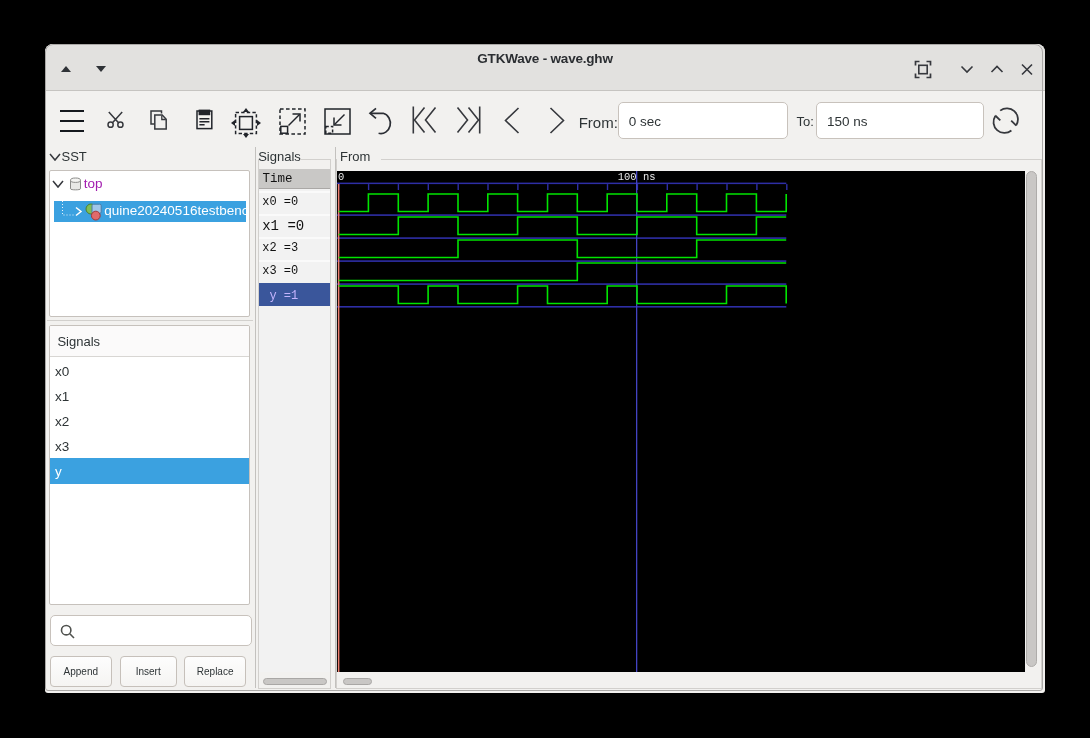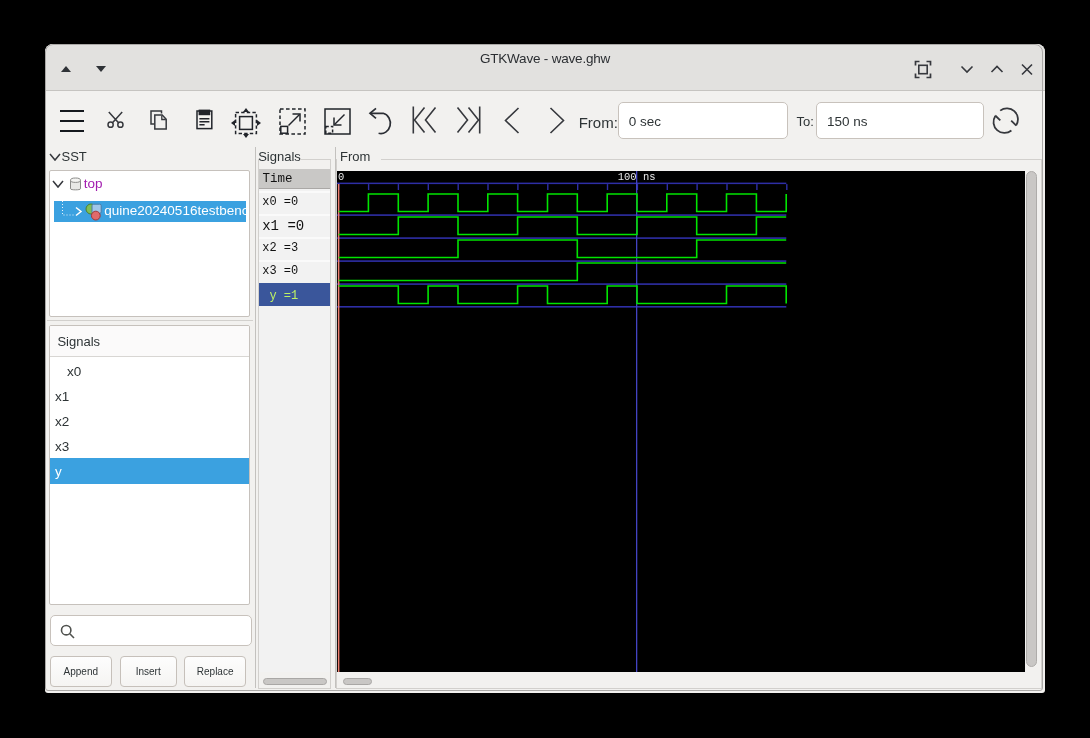--- a/index.html
+++ b/index.html
@@ -2,21 +2,21 @@
 <html><head><meta charset="utf-8">
 <style>
 * { margin:0; padding:0; box-sizing:border-box; }
 html,body { width:1090px; height:738px; background:#000; font-family:"Liberation Sans", sans-serif; }
 #win { position:absolute; left:45px; top:44px; width:1000px; height:649px;
   background:#f2f1ef; border-radius:8px 8px 3px 3px; overflow:hidden; }
 .abs { position:absolute; }
 #titlebar { position:absolute; left:0; top:0; width:100%; height:46.5px; background:#e2e1df; border-bottom:1px solid #c6c4c1; }
 .tri-up { position:absolute; width:0; height:0; border-left:5.5px solid transparent; border-right:5.5px solid transparent; border-bottom:6.5px solid #2f3237; }
 .tri-dn { position:absolute; width:0; height:0; border-left:5.5px solid transparent; border-right:5.5px solid transparent; border-top:6.5px solid #2f3237; }
-#title { position:absolute; left:0; right:0; top:7px; text-align:center; font-size:13.5px; font-weight:normal; letter-spacing:-0.2px; color:#2b2e32; }
+#title { position:absolute; left:0; right:0; top:7px; text-align:center; font-size:13.5px; font-weight:bold; letter-spacing:-0.2px; color:#2b2e32; }
 #subtitle { position:absolute; left:0; right:0; top:26.5px; text-align:center; font-size:11.5px; letter-spacing:-0.1px; color:#919191; }
 .panelbox { position:absolute; background:#fff; border:1px solid #c6c1bc; border-radius:2px; }
 .btn { position:absolute; height:30.9px; background:linear-gradient(#fdfdfd,#f5f4f2); border:1px solid #c6c0ba; border-radius:4px;
   font-size:10px; color:#2e3436; text-align:center; line-height:29px; }
 .mono { font-family:"Liberation Mono", monospace; }
 .frameline { position:absolute; background:#d2d0cd; }
 .entry { position:absolute; background:#fff; border:1px solid #c8c2bc; border-radius:5px; }
 </style></head>
 <body>
 <div id="win">
@@ -173,21 +173,21 @@
       <div class="abs" style="left:50px;top:2.5px;font-size:13.5px;color:#fff;white-space:nowrap;">quine20240516testbench</div>
     </div>
   </div>
 
   <div class="frameline" style="left:2px;top:275.8px;width:206px;height:1px;"></div>
 
   <div class="panelbox" style="left:3.9px;top:281.2px;width:201.2px;height:279.6px;overflow:hidden;">
     <div class="abs" style="left:0;top:0;right:0;height:31.3px;background:#fbfafa;border-bottom:1px solid #d8d6d3;">
       <div class="abs" style="left:7.5px;top:8px;font-size:13px;color:#2e3436;">Signals</div>
     </div>
-    <div class="abs" style="left:5px;top:37.6px;font-size:13.5px;color:#2e3436;margin-left:12px;">x0</div>
+    <div class="abs" style="left:5px;top:37.6px;font-size:13.5px;color:#2e3436;">x0</div>
     <div class="abs" style="left:5px;top:62.7px;font-size:13.5px;color:#2e3436;">x1</div>
     <div class="abs" style="left:5px;top:87.8px;font-size:13.5px;color:#2e3436;">x2</div>
     <div class="abs" style="left:5px;top:112.9px;font-size:13.5px;color:#2e3436;">x3</div>
     <div class="abs" style="left:0;top:132.3px;right:0;height:25.1px;background:#3ba1e0;">
       <div class="abs" style="left:5px;top:5.5px;font-size:13.5px;color:#fff;">y</div>
     </div>
   </div>
 
   <div class="entry" style="left:4.9px;top:571.2px;width:202.6px;height:31px;">
     <svg class="abs" style="left:9px;top:7.5px" width="16" height="16" viewBox="0 0 16 16">
@@ -215,21 +215,21 @@
     </div>
     <div class="abs" style="left:0;right:0;top:22.5px;height:1.5px;background:#fafafa;"></div>
     <div class="abs" style="left:0;right:0;top:45.5px;height:1.5px;background:#fafafa;"></div>
     <div class="abs" style="left:0;right:0;top:68.5px;height:1.5px;background:#fafafa;"></div>
     <div class="abs" style="left:0;right:0;top:91.5px;height:1.5px;background:#fafafa;"></div>
     <div class="abs" style="left:2.8px;top:25.8px;font-size:12px;color:#111;">x0 =0</div>
     <div class="abs" style="left:2.8px;top:48.8px;font-size:14px;color:#111;">x1 =0</div>
     <div class="abs" style="left:2.8px;top:71.8px;font-size:12px;color:#111;">x2 =3</div>
     <div class="abs" style="left:2.8px;top:94.8px;font-size:12px;color:#111;">x3 =0</div>
     <div class="abs" style="left:0;top:114.7px;right:0;height:22.8px;background:#3a569b;">
-      <div class="abs" style="left:2.8px;top:5.1px;font-size:12px;color:#bef264;">&nbsp;y =1</div>
+      <div class="abs" style="left:2.8px;top:5.1px;font-size:12px;color:#c4b5fd;">&nbsp;y =1</div>
     </div>
   </div>
 
   <div class="abs" style="left:218.4px;top:633.5px;width:63.8px;height:7.8px;background:#c9c7c5;border:1px solid #a9a7a5;border-radius:4px;"></div>
 
   <div class="abs" style="left:295px;top:105px;font-size:13px;color:#2e3436;">From</div>
   <div class="frameline" style="left:335.5px;top:114.5px;width:660.5px;height:1px;"></div>
   <div class="frameline" style="left:291px;top:114.5px;width:1px;height:529px;"></div>
   <div class="frameline" style="left:996px;top:114.5px;width:1px;height:529px;"></div>
   <div class="frameline" style="left:291px;top:643.5px;width:706px;height:1px;"></div>

